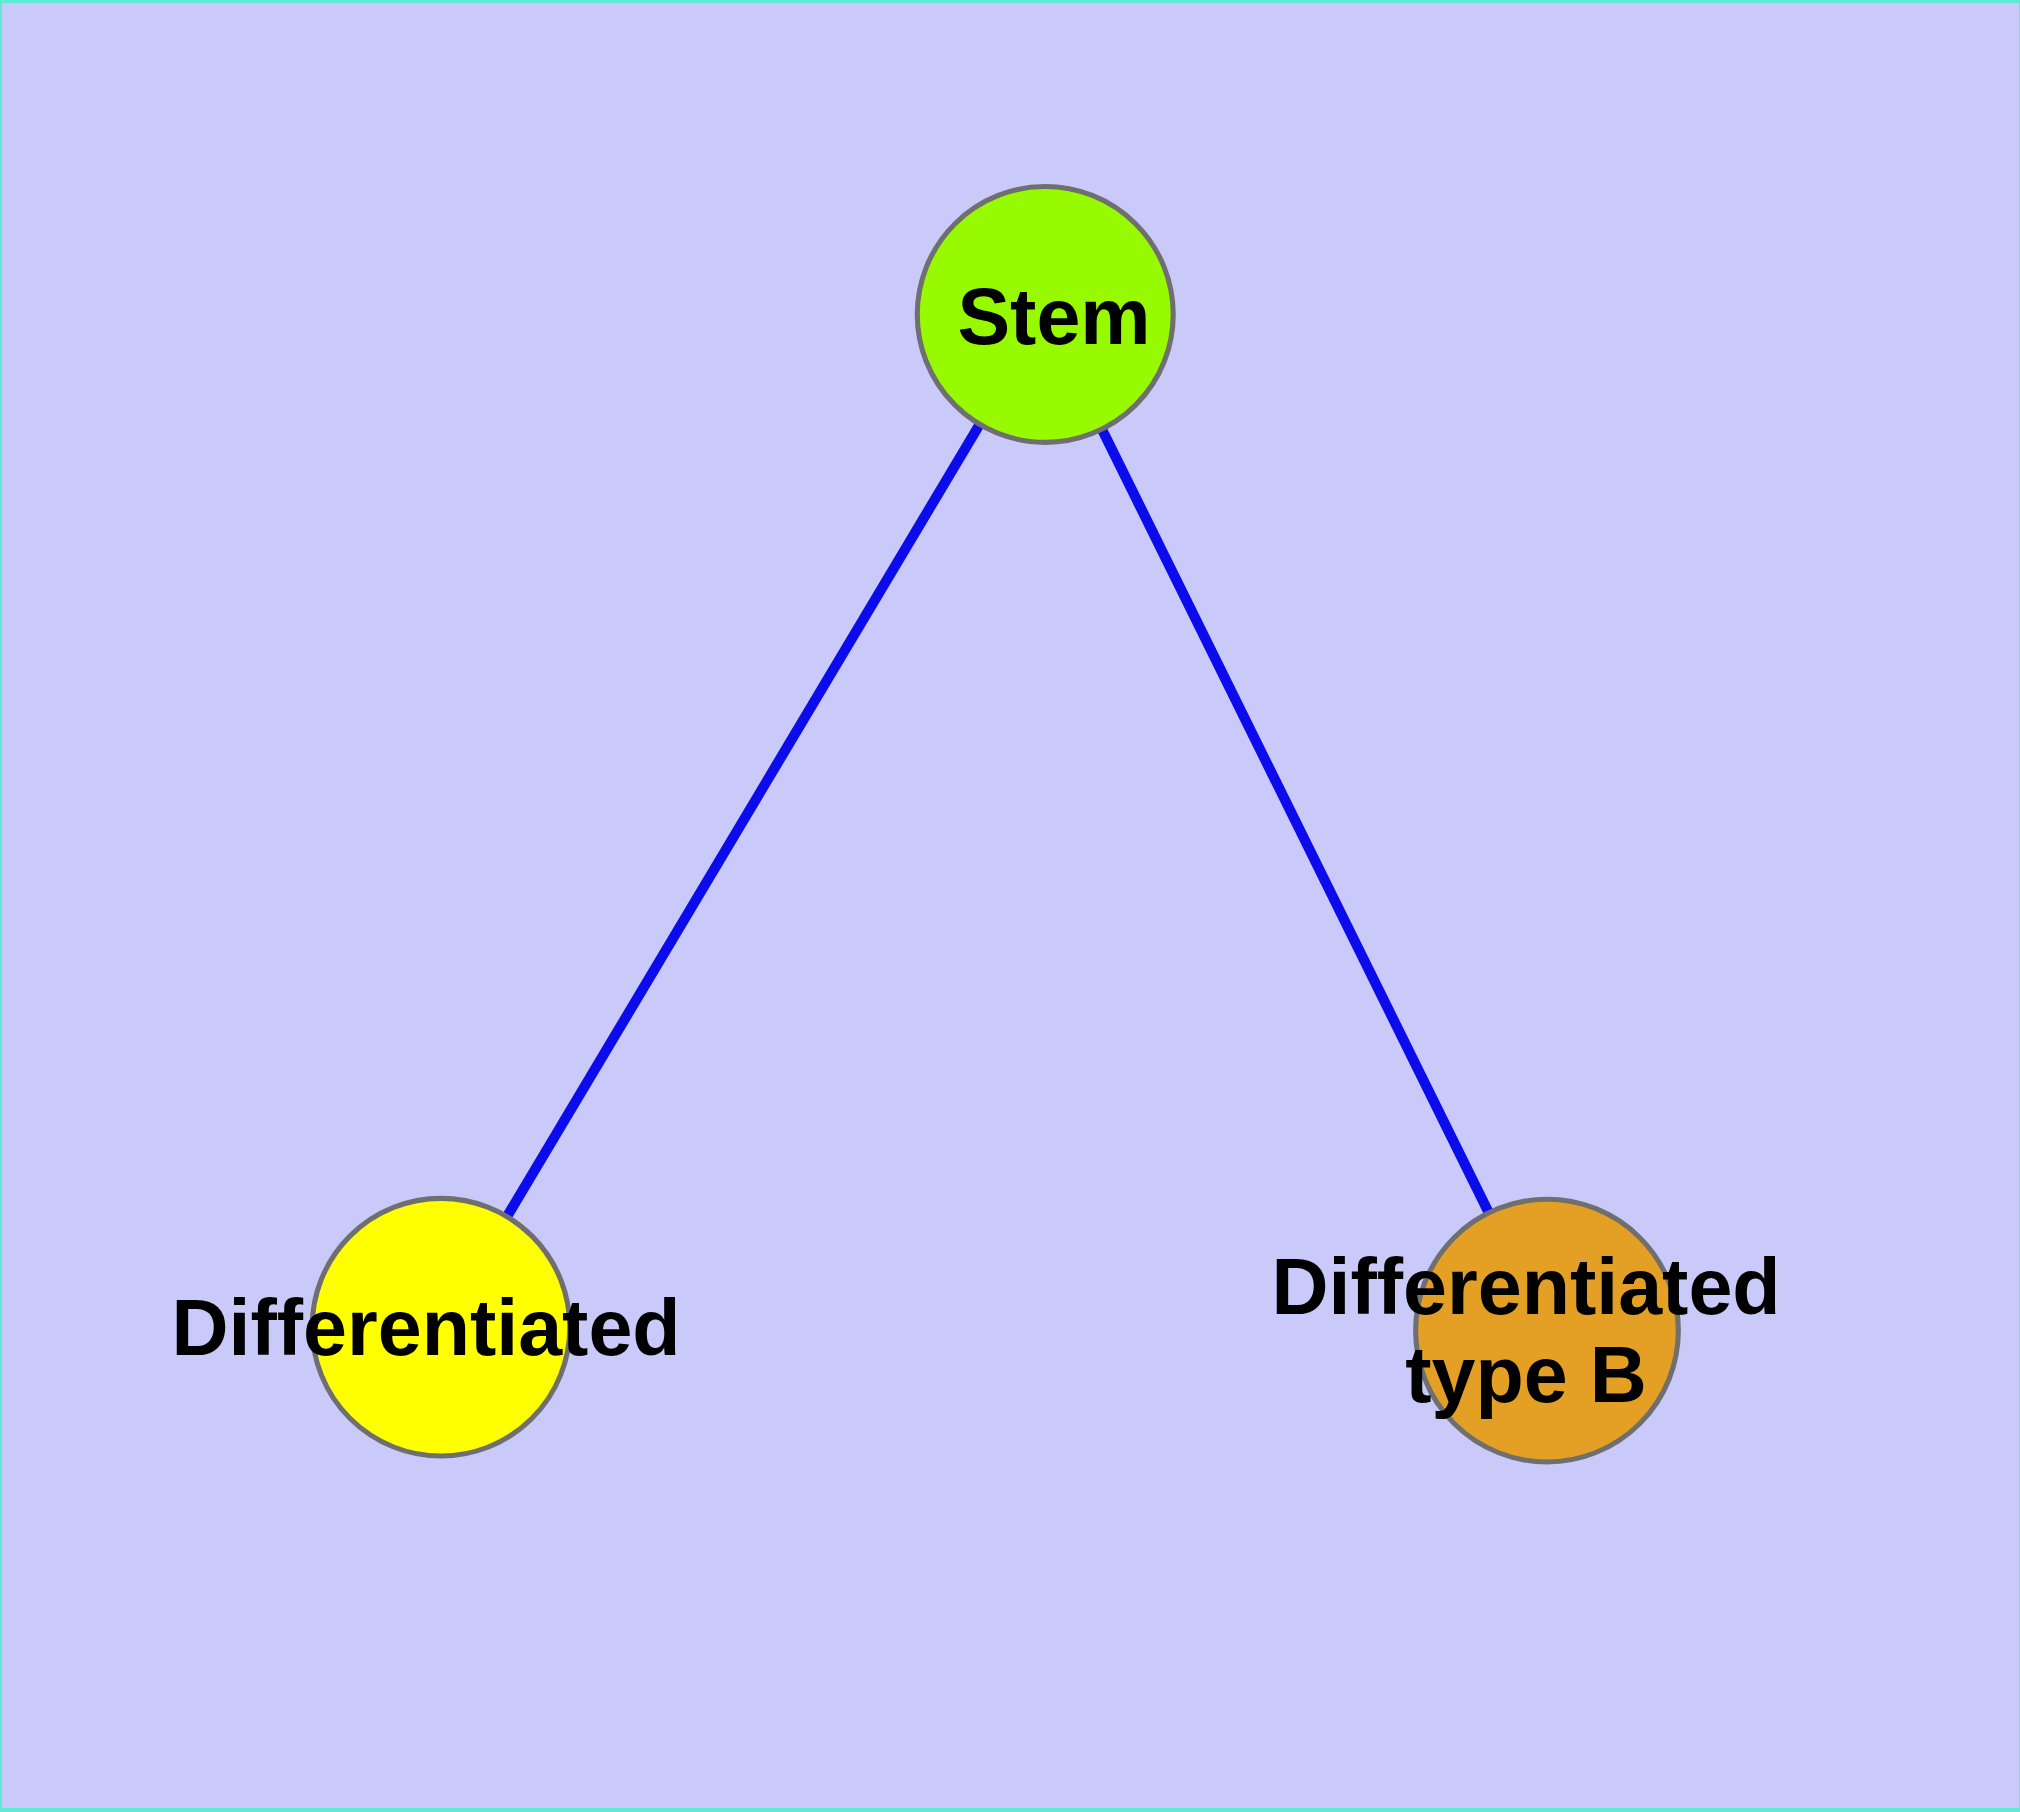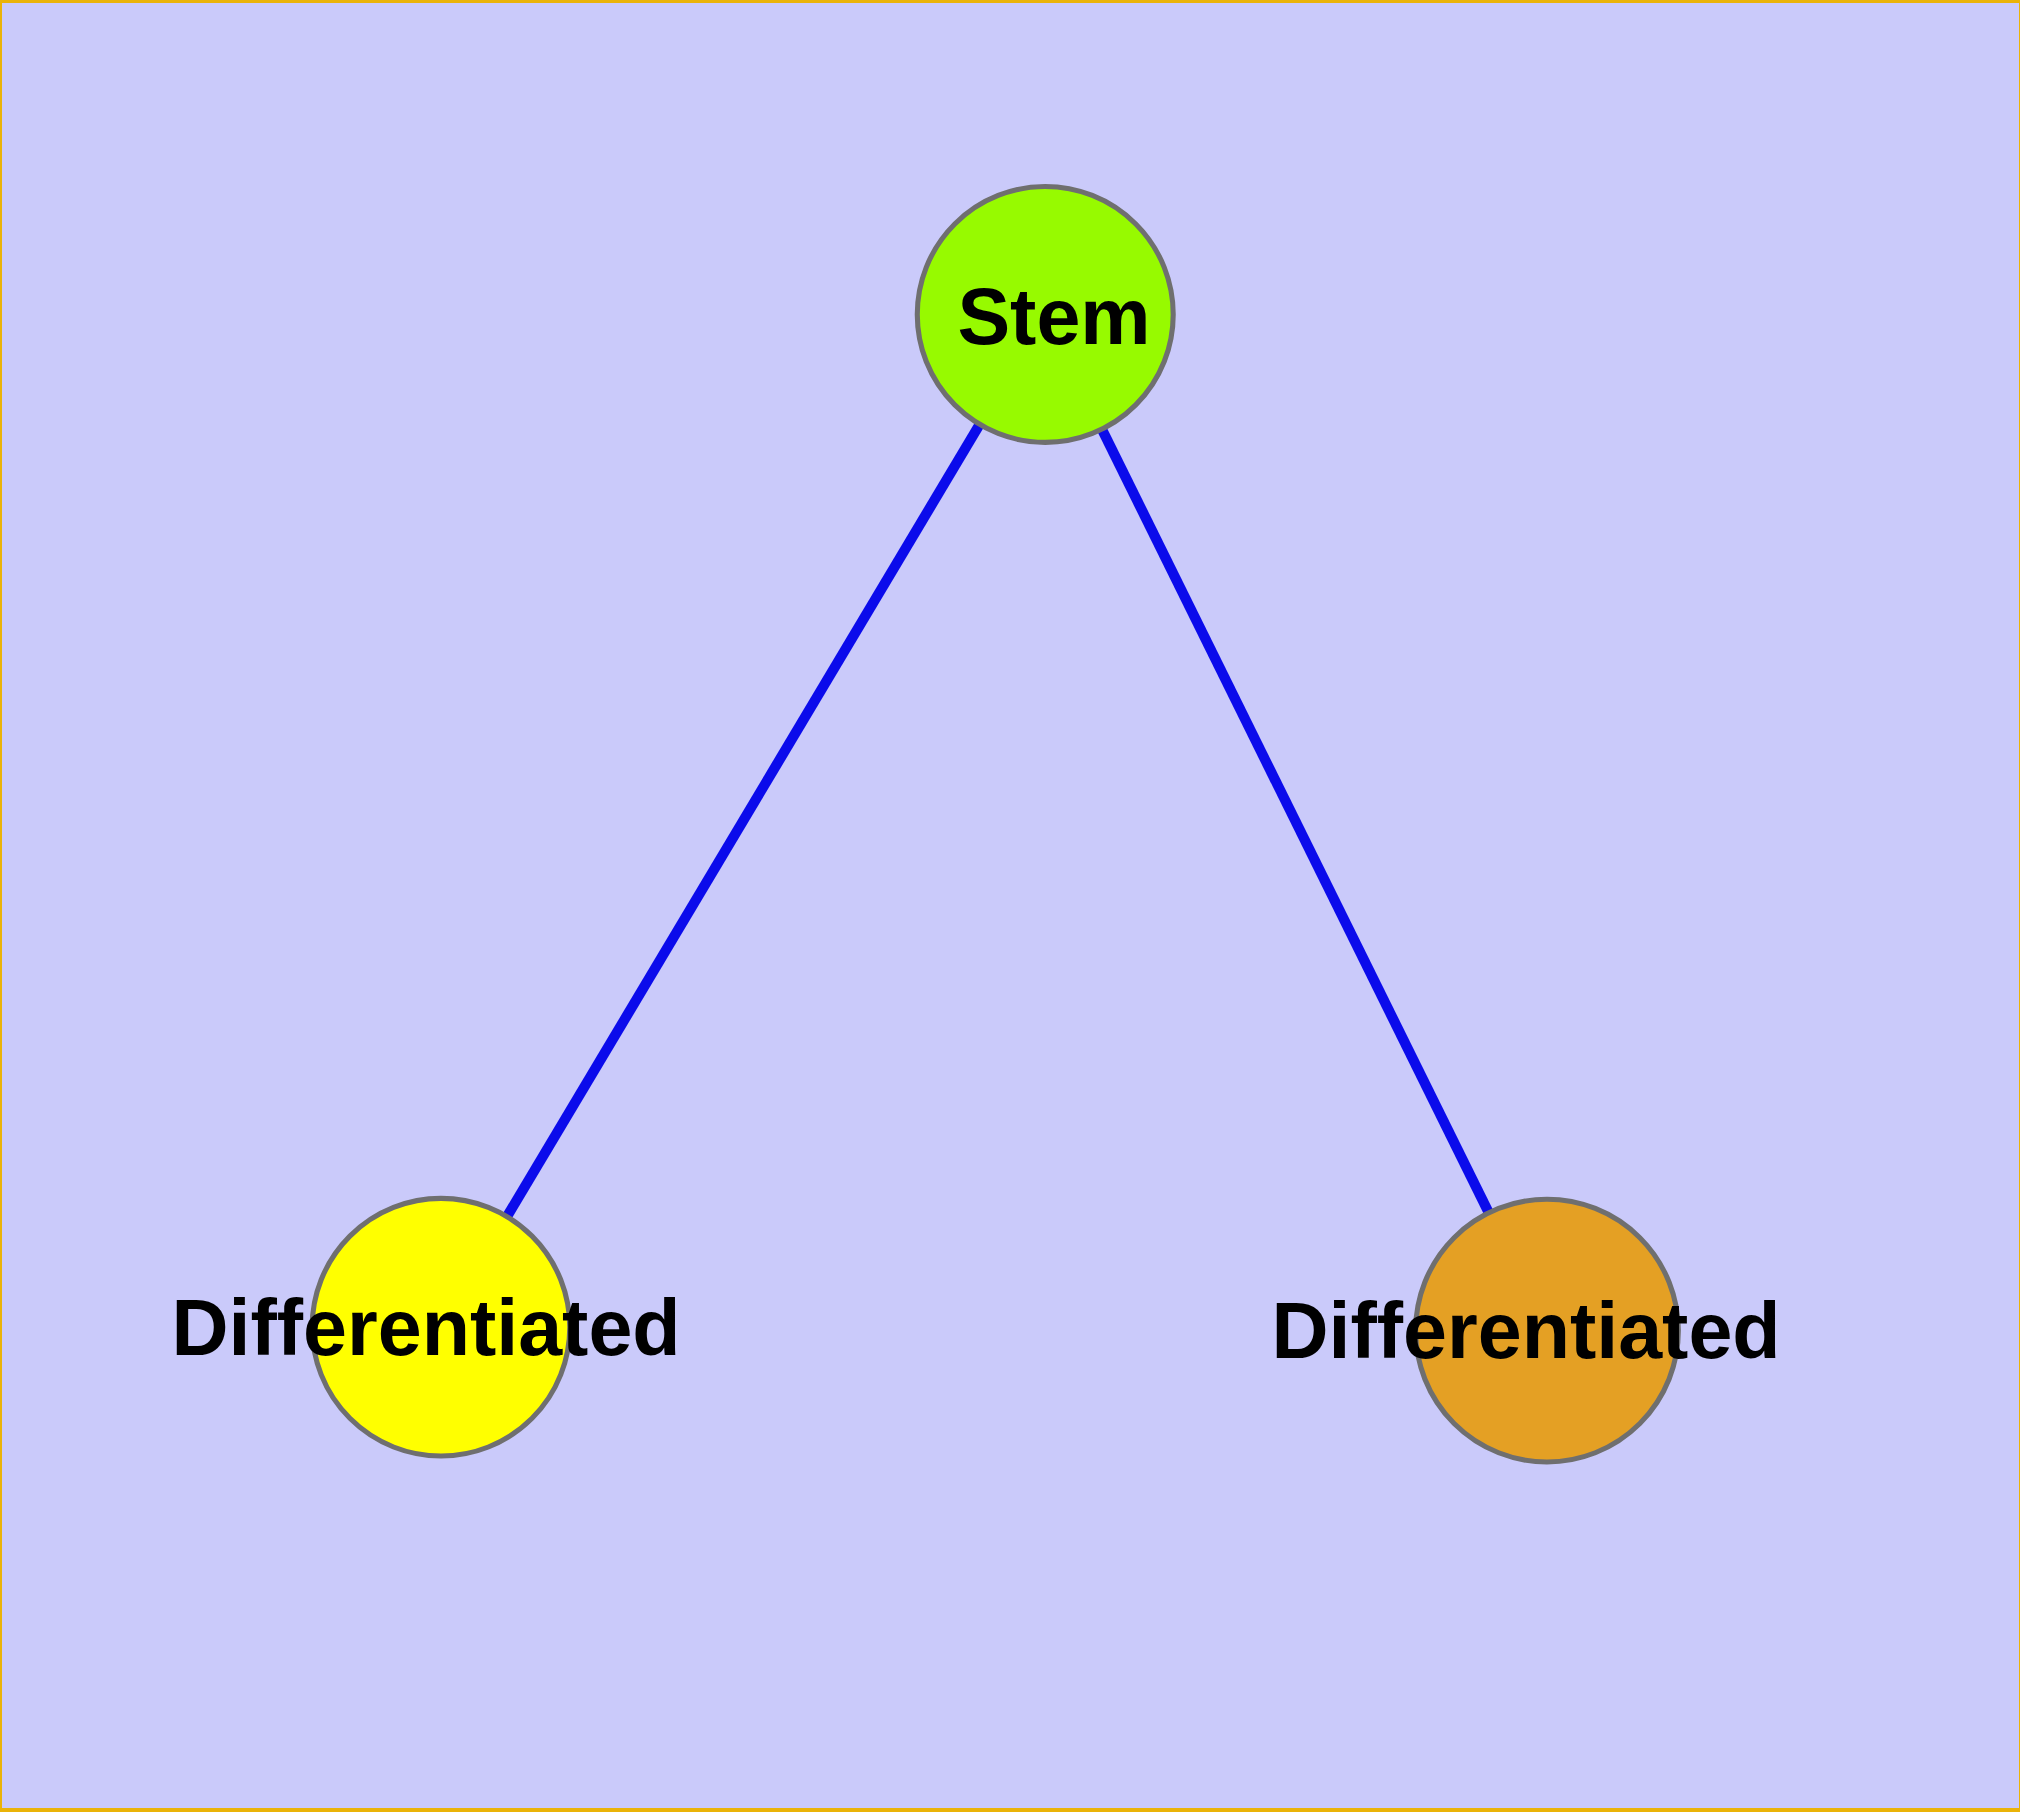--- a/index.html
+++ b/index.html
@@ -5,21 +5,21 @@
   html, body {
     margin: 0;
     padding: 0;
     overflow: hidden;
     background: #ffffff;
   }
   .canvas {
     position: relative;
     width: 2021px;
     height: 1812px;
-    background: #eab308;
+    background: #5eead4;
     font-family: "Liberation Sans", sans-serif;
   }
   .panel {
     position: absolute;
     left: 1.7px;
     top: 3.4px;
     width: 2017px;
     height: 1805px;
     background: #cacafa;
   }
@@ -70,15 +70,16 @@
   <div class="node-label label-stem">
     <div>Stem</div>
   </div>
 
   <div class="node-label label-type-a">
     <div>Differentiated</div>
   </div>
 
   <div class="node-label label-type-b">
     <div>Differentiated</div>
+    <div>type B</div>
   </div>
 </div>
 
 
 </body></html>

